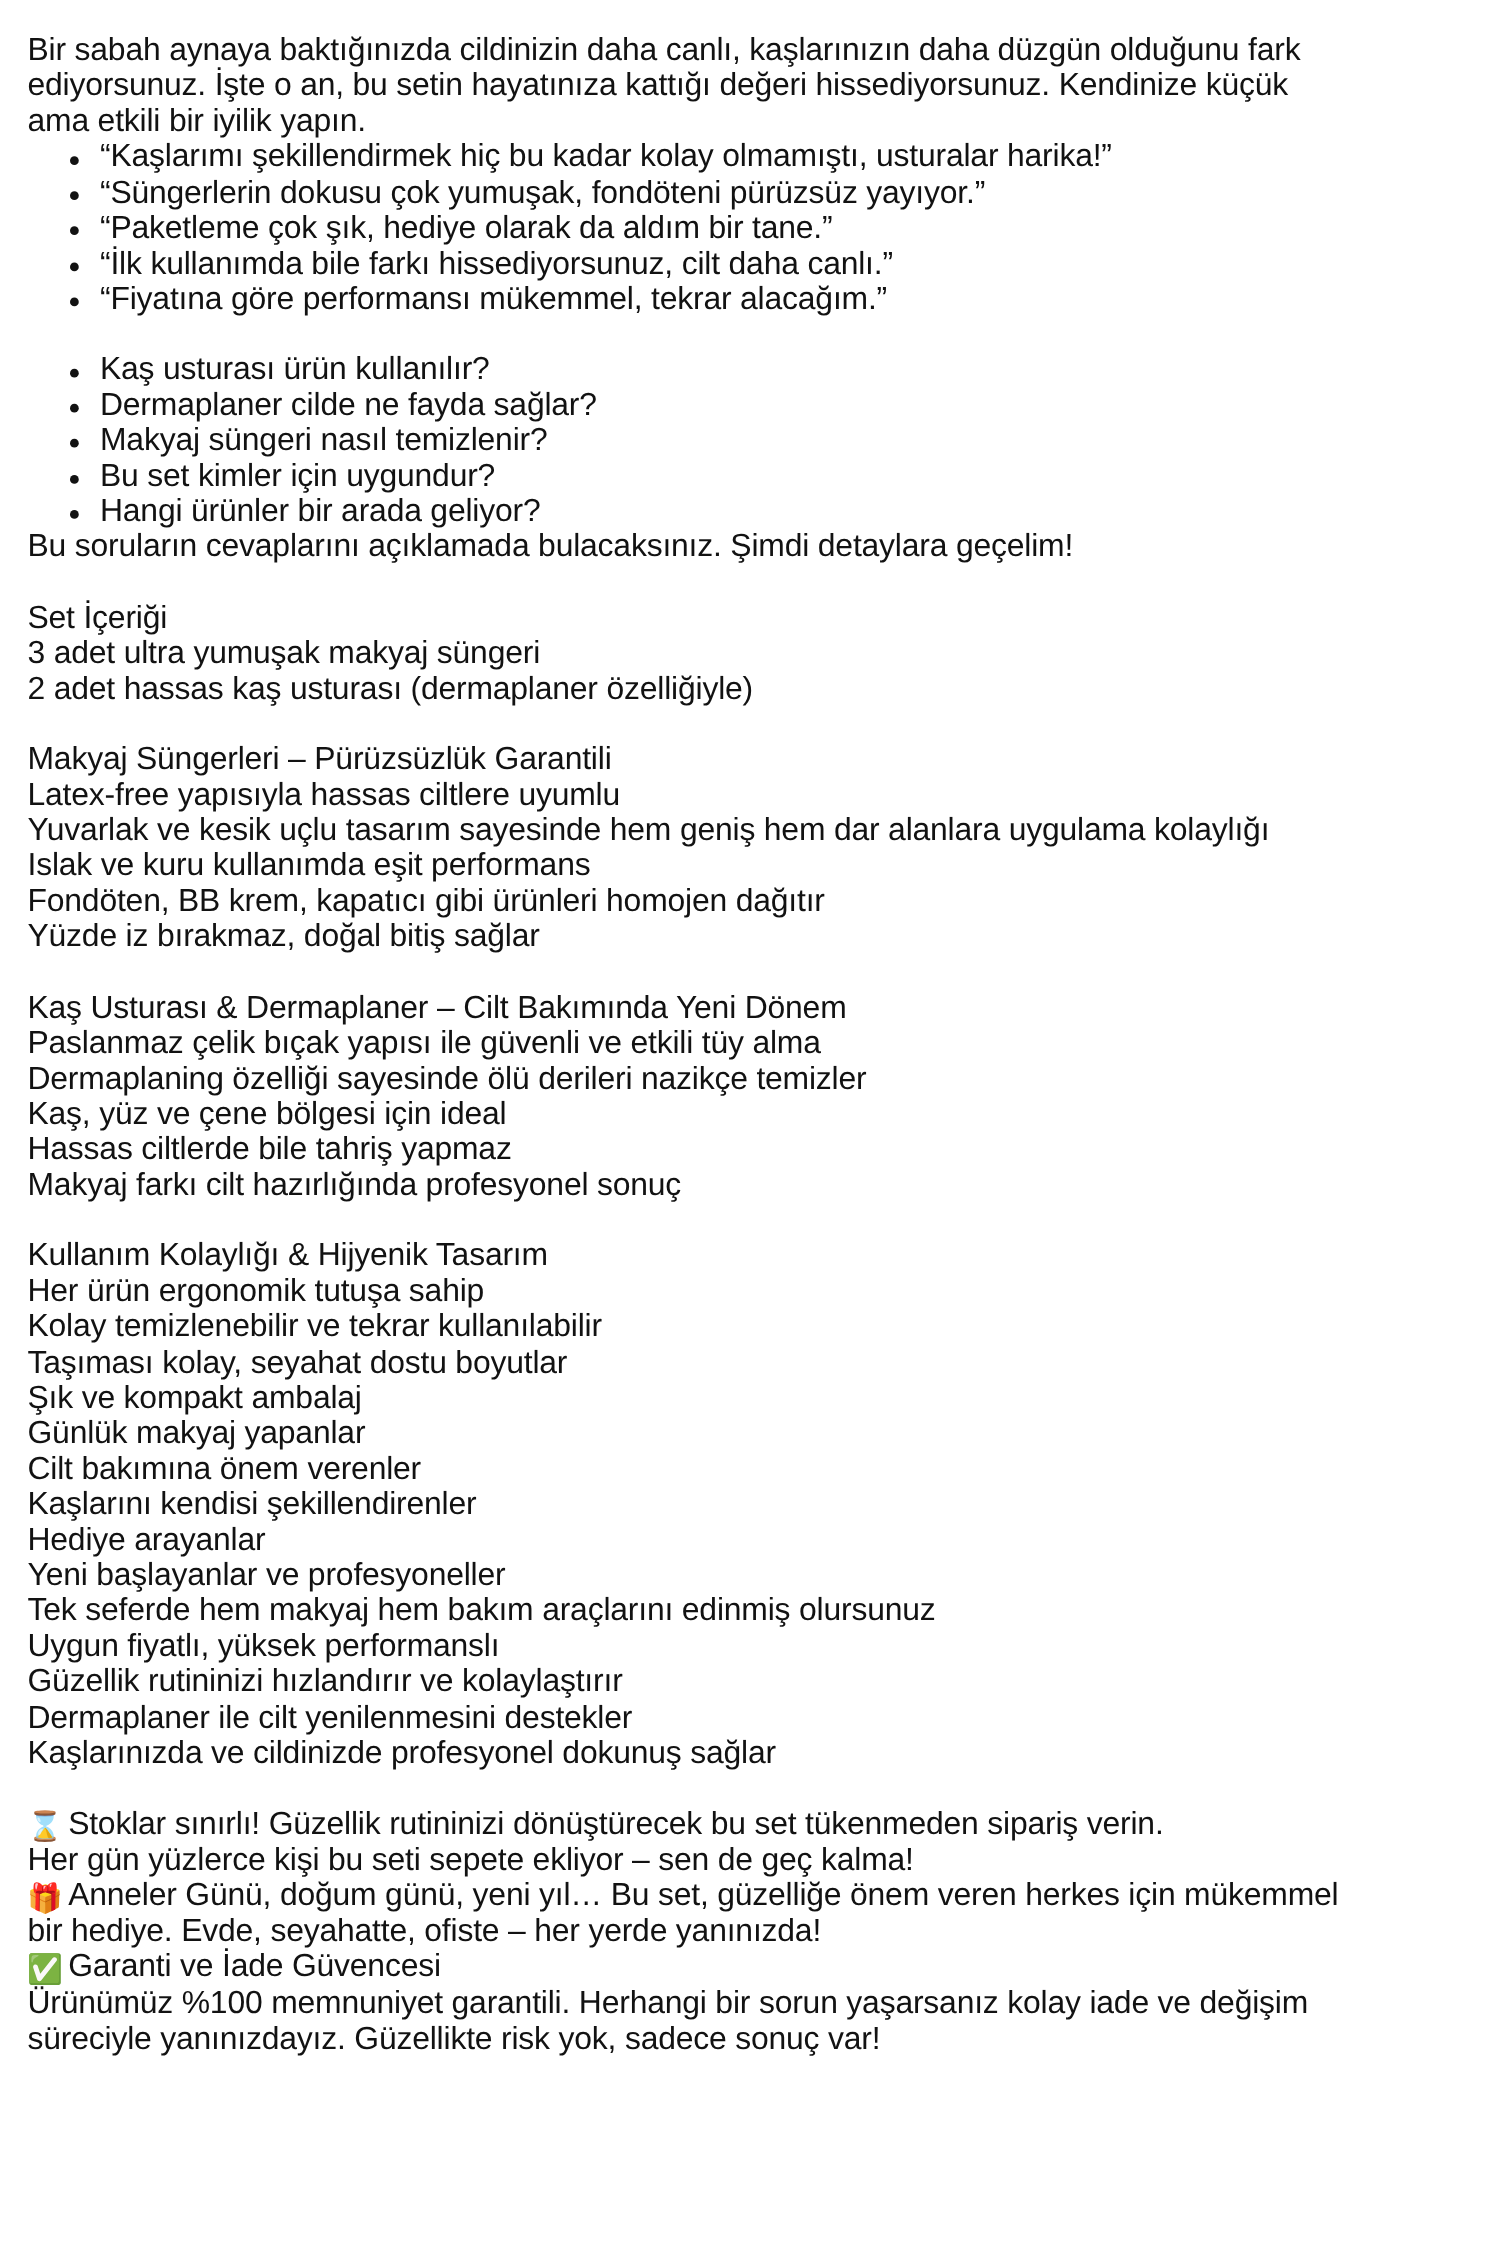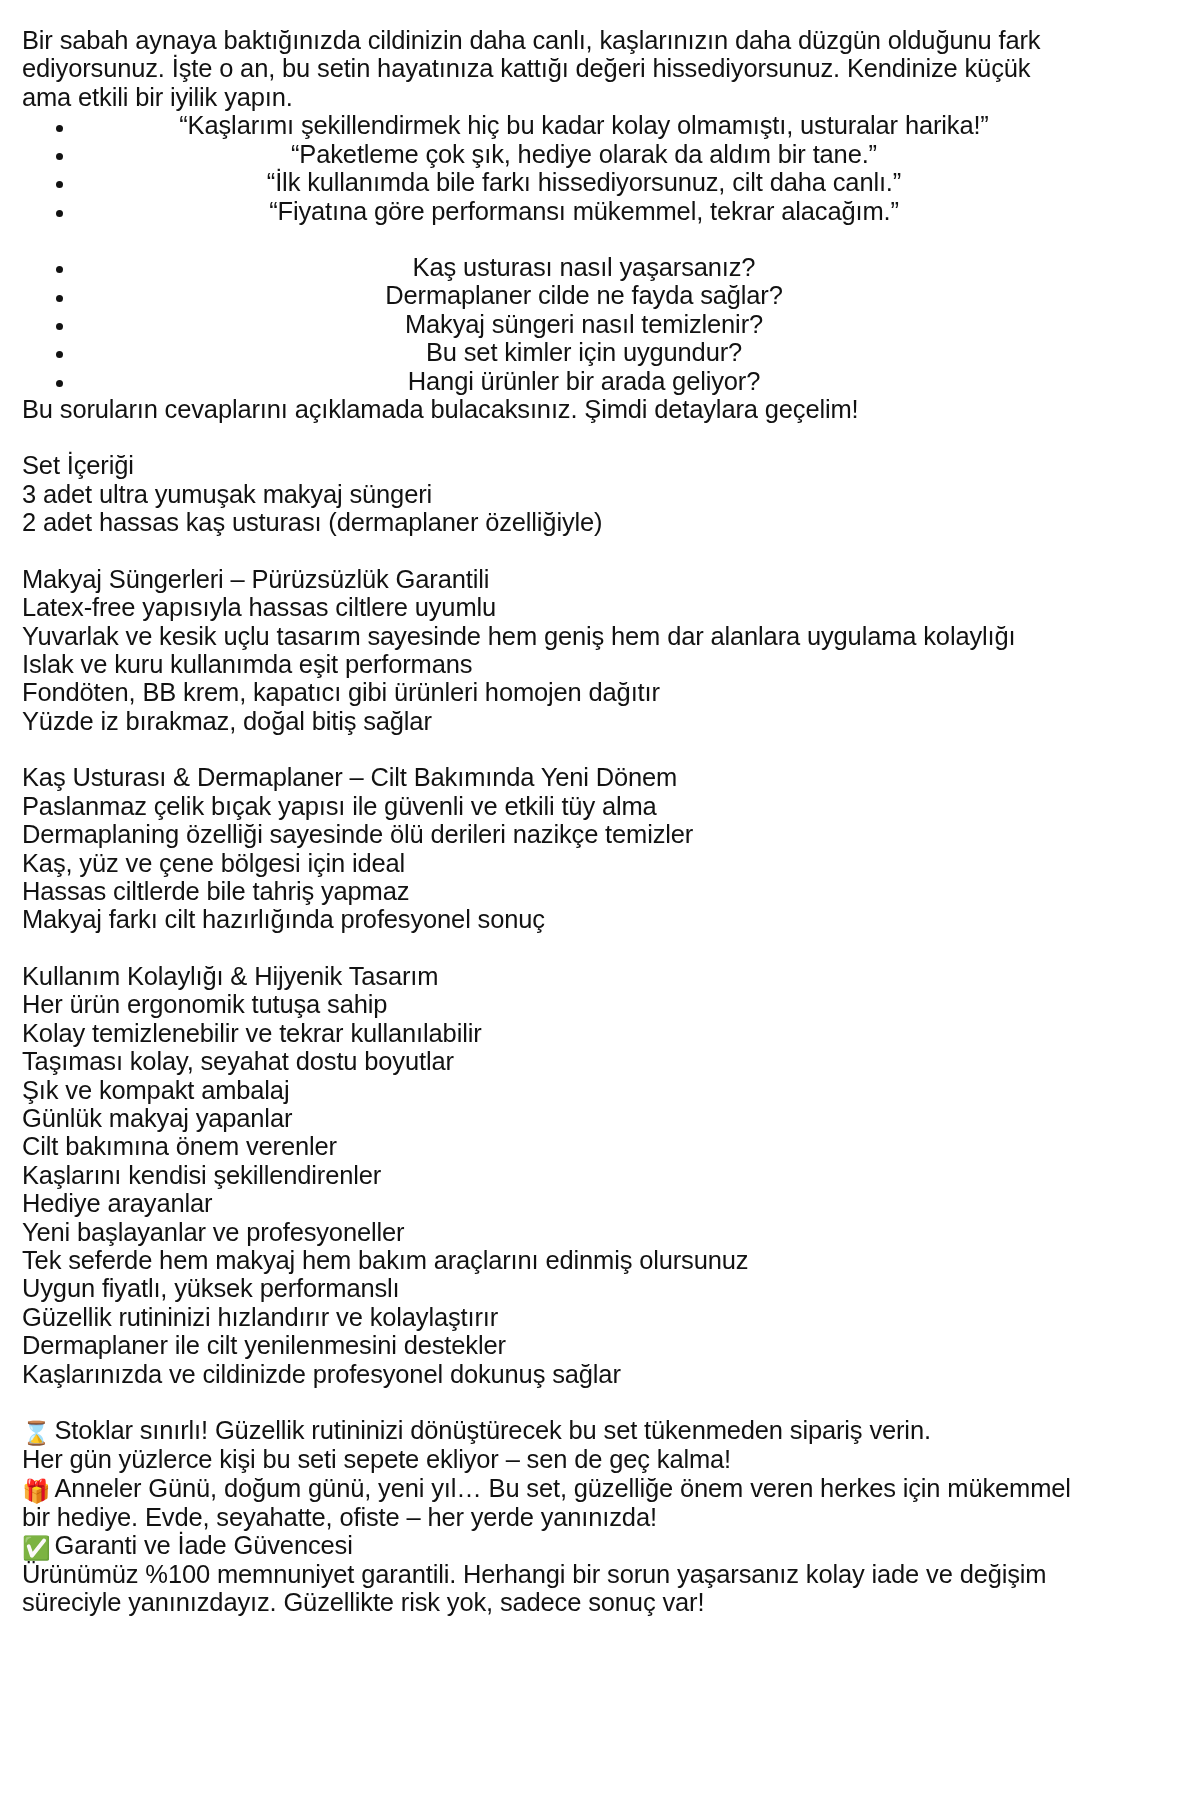--- a/index.html
+++ b/index.html
@@ -30,21 +30,20 @@
   }
   p.para {
     margin: 0;
     padding: 0;
     max-width: 1060px;
   }
   ul.bullets {
     margin: 0;
     padding: 0 0 0 58px;
     list-style: none;
-    text-align: center;
   }
   ul.bullets > li {
     margin: 0;
     padding: 0;
     position: relative;
     max-width: 1010px;
   }
   ul.bullets > li::before {
     content: "";
     position: absolute;
@@ -75,30 +74,31 @@
 </head>
 <body>
 
 <div class="page">
   <div class="doc">
 
     <p class="para">Bir sabah aynaya baktığınızda cildinizin daha canlı, kaşlarınızın daha düzgün olduğunu fark ediyorsunuz. İşte o an, bu setin hayatınıza kattığı değeri hissediyorsunuz. Kendinize küçük ama etkili bir iyilik yapın.</p>
 
     <ul class="bullets">
       <li>“Kaşlarımı şekillendirmek hiç bu kadar kolay olmamıştı, usturalar harika!”</li>
+      <li>“Süngerlerin dokusu çok yumuşak, fondöteni pürüzsüz yayıyor.”</li>
       <li>“Paketleme çok şık, hediye olarak da aldım bir tane.”</li>
       <li>“İlk kullanımda bile farkı hissediyorsunuz, cilt daha canlı.”</li>
       <li>“Fiyatına göre performansı mükemmel, tekrar alacağım.”</li>
     </ul>
 
     <div class="spacer"></div>
 
 
     <ul class="bullets">
-      <li>Kaş usturası nasıl yaşarsanız?</li>
+      <li>Kaş usturası ürün kullanılır?</li>
       <li>Dermaplaner cilde ne fayda sağlar?</li>
       <li>Makyaj süngeri nasıl temizlenir?</li>
       <li>Bu set kimler için uygundur?</li>
       <li>Hangi ürünler bir arada geliyor?</li>
     </ul>
 
     <p class="line">Bu soruların cevaplarını açıklamada bulacaksınız. Şimdi detaylara geçelim!</p>
 
     <div class="spacer"></div>
 

